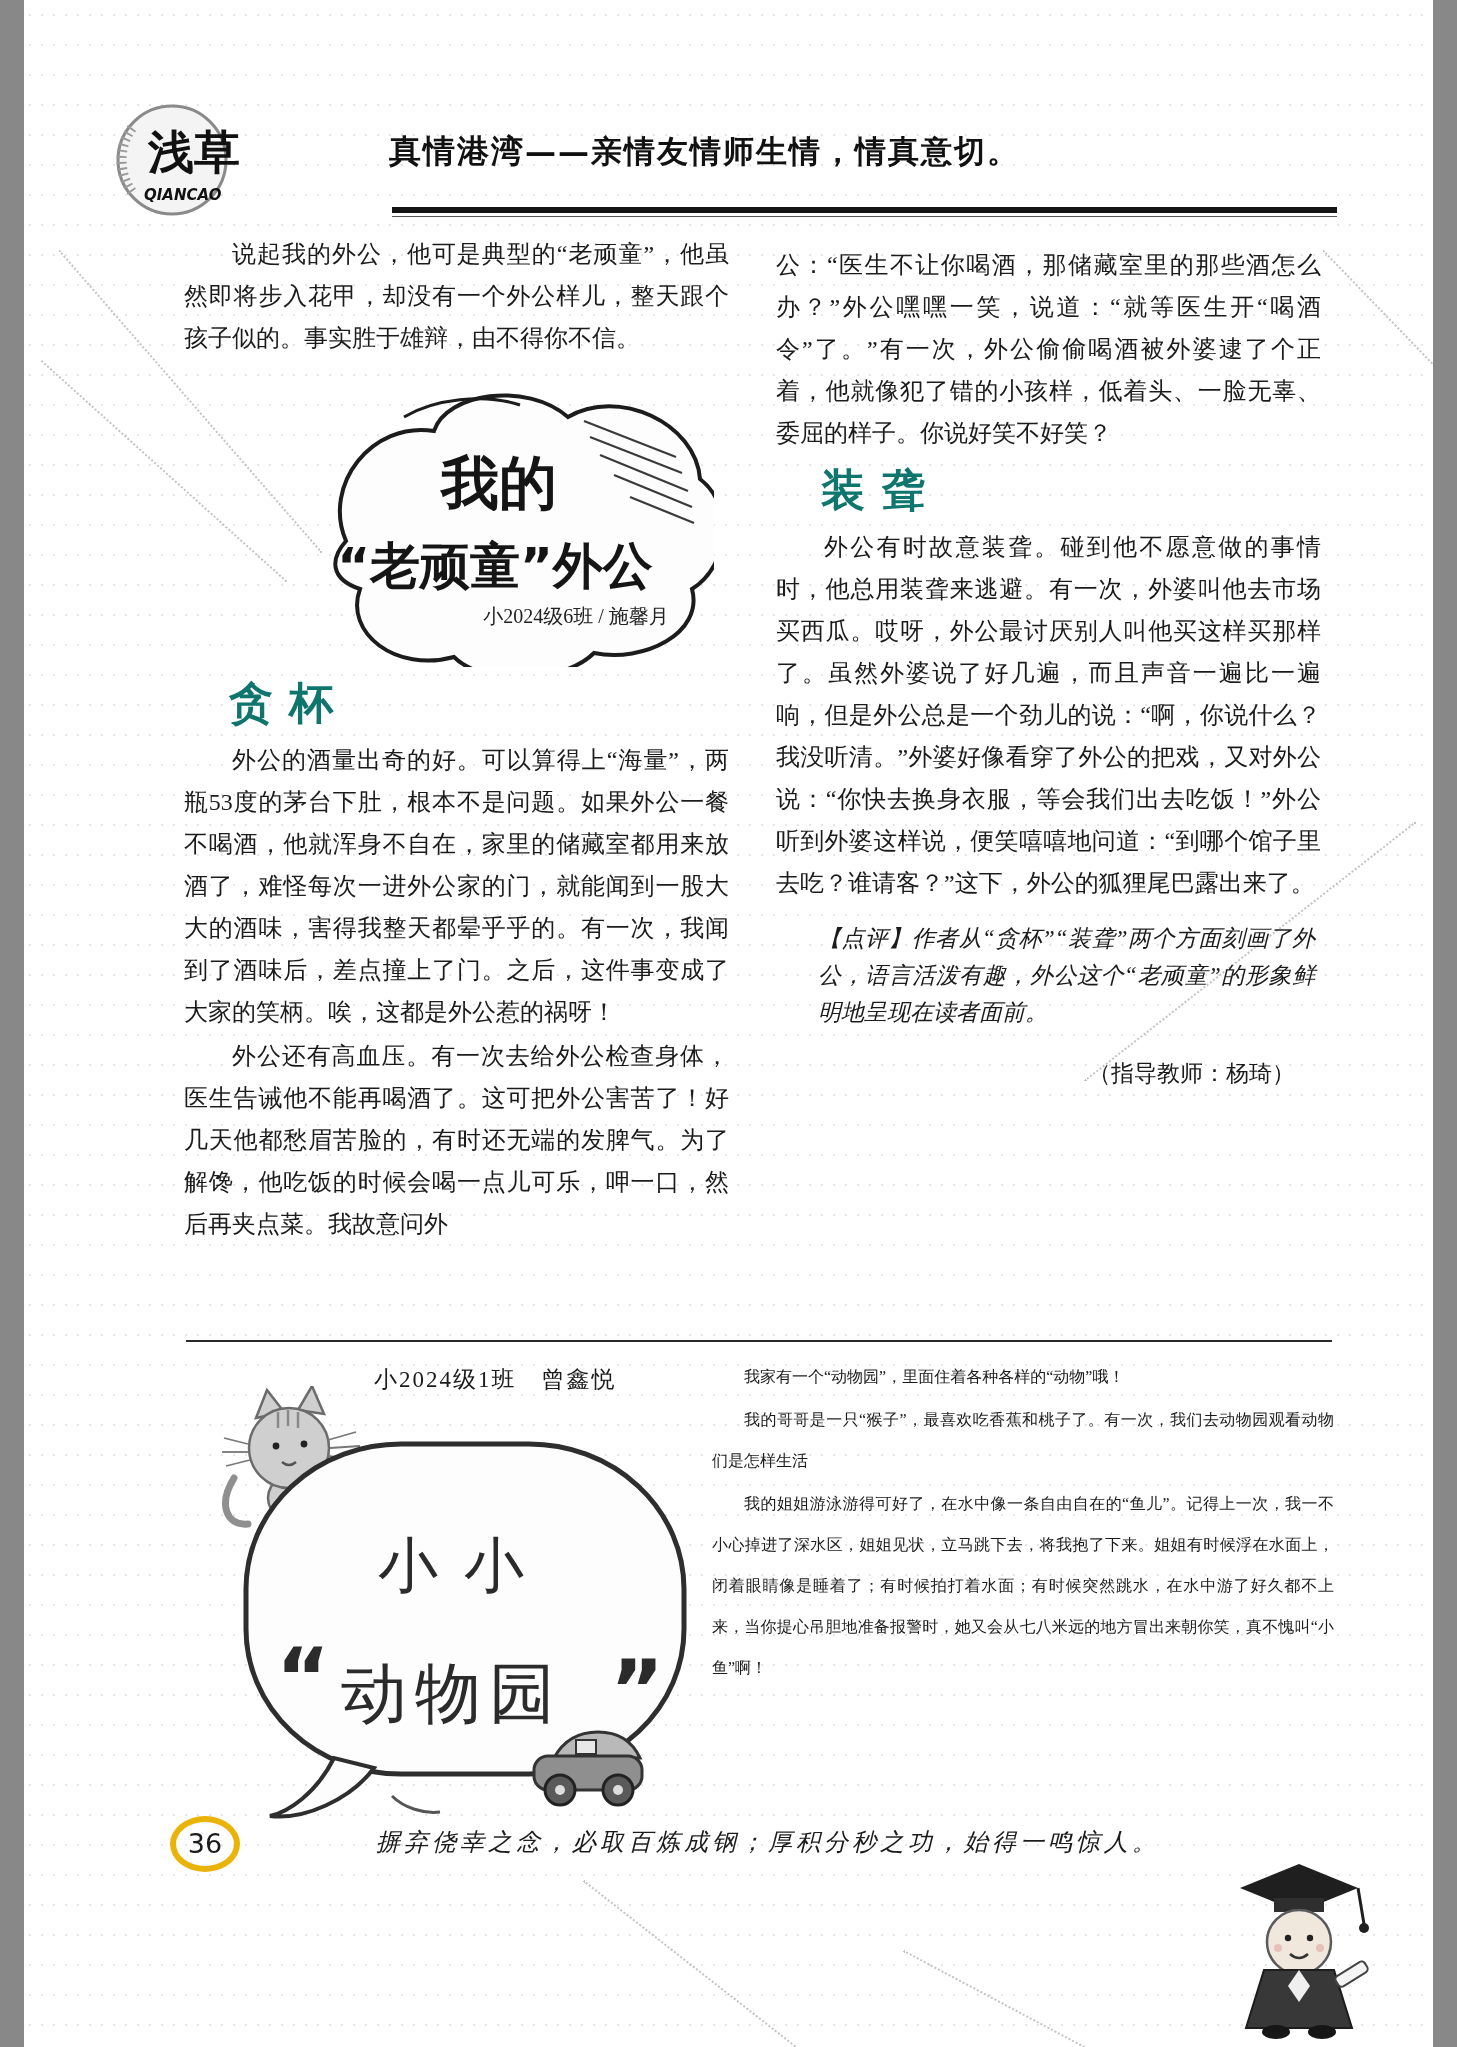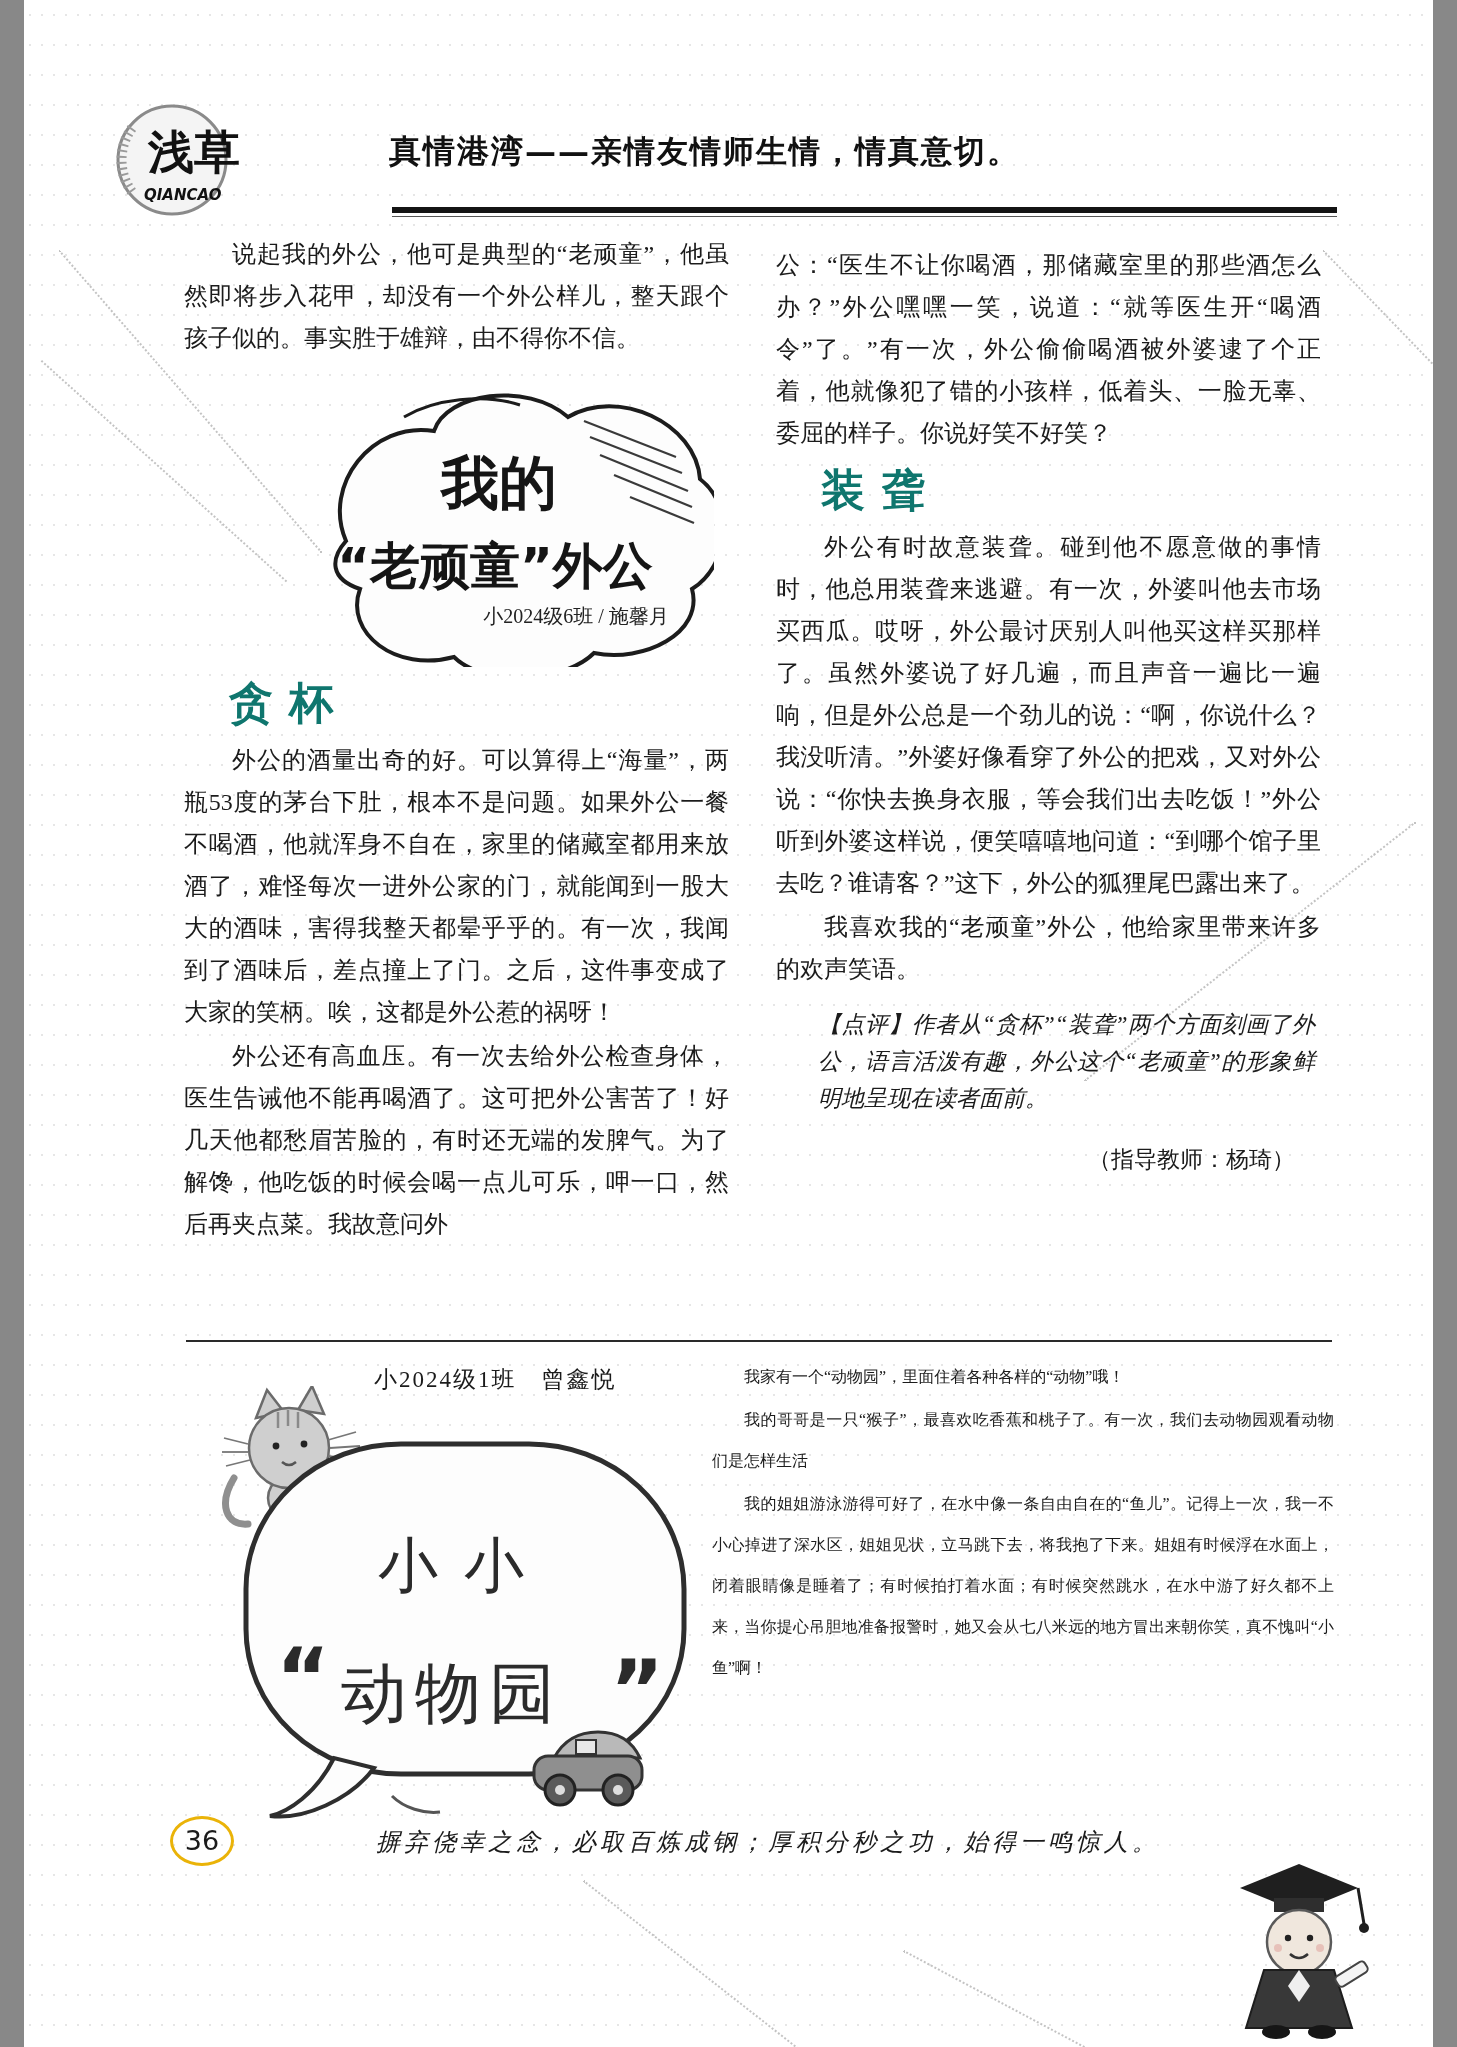--- a/index.html
+++ b/index.html
@@ -51,21 +51,21 @@
 
   
   .a2-byline { position:absolute; left:350px; top:1364px; font-size:23px; letter-spacing:2px; }
   .cat { position:absolute; left:188px; top:1386px; width:152px; height:150px; }
   .bubble { position:absolute; left:200px; top:1428px; width:480px; height:400px; }
   .a2-col { position:absolute; left:688px; top:1356px; width:622px; font-size:16px; line-height:41px; text-align:justify; }
 
   
   .page-num {
     position:absolute; left:146px; top:1816px; width:58px; height:44px;
-    border:3px solid #eab308; border-radius:50%;
+    border:6px solid #eab308; border-radius:50%;
     font-size:27px; line-height:44px; text-align:center; font-family:"DejaVu Sans",sans-serif;
   }
   .motto { position:absolute; left:352px; top:1826px; font-size:24px; letter-spacing:4px; font-style:italic;text-align:center; }
   .graduate { position:absolute; left:1178px; top:1858px; width:195px; height:182px; }
 </style>
 </head>
 <body>
 
 <div class="page">
 
@@ -112,21 +112,20 @@
 
     <div class="sec-heading">贪杯</div>
     <p class="body-para indent">外公的酒量出奇的好。可以算得上“海量”，两瓶53度的茅台下肚，根本不是问题。如果外公一餐不喝酒，他就浑身不自在，家里的储藏室都用来放酒了，难怪每次一进外公家的门，就能闻到一股大大的酒味，害得我整天都晕乎乎的。有一次，我闻到了酒味后，差点撞上了门。之后，这件事变成了大家的笑柄。唉，这都是外公惹的祸呀！</p>
     <p class="body-para indent">外公还有高血压。有一次去给外公检查身体，医生告诫他不能再喝酒了。这可把外公害苦了！好几天他都愁眉苦脸的，有时还无端的发脾气。为了解馋，他吃饭的时候会喝一点儿可乐，呷一口，然后再夹点菜。我故意问外</p>
   </div>
 
   <div class="col col-right">
     <p class="body-para">公：“医生不让你喝酒，那储藏室里的那些酒怎么办？”外公嘿嘿一笑，说道：“就等医生开“喝酒令”了。”有一次，外公偷偷喝酒被外婆逮了个正着，他就像犯了错的小孩样，低着头、一脸无辜、委屈的样子。你说好笑不好笑？</p>
     <div class="sec-heading">装聋</div>
     <p class="body-para indent">外公有时故意装聋。碰到他不愿意做的事情时，他总用装聋来逃避。有一次，外婆叫他去市场买西瓜。哎呀，外公最讨厌别人叫他买这样买那样了。虽然外婆说了好几遍，而且声音一遍比一遍响，但是外公总是一个劲儿的说：“啊，你说什么？我没听清。”外婆好像看穿了外公的把戏，又对外公说：“你快去换身衣服，等会我们出去吃饭！”外公听到外婆这样说，便笑嘻嘻地问道：“到哪个馆子里去吃？谁请客？”这下，外公的狐狸尾巴露出来了。</p>
-    <p class="body-para indent">我喜欢我的“老顽童”外公，他给家里带来许多的欢声笑语。</p>
     <p class="comment">【点评】作者从“贪杯”“装聋”两个方面刻画了外公，语言活泼有趣，外公这个“老顽童”的形象鲜明地呈现在读者面前。</p>
     <p class="teacher">（指导教师：杨琦）</p>
   </div>
 
   <div class="article-divider"></div>
 
   <div class="a2-byline">小2024级1班　曾鑫悦</div>
 
   <div class="cat">
     <svg width="152" height="150" viewBox="0 0 152 150">

